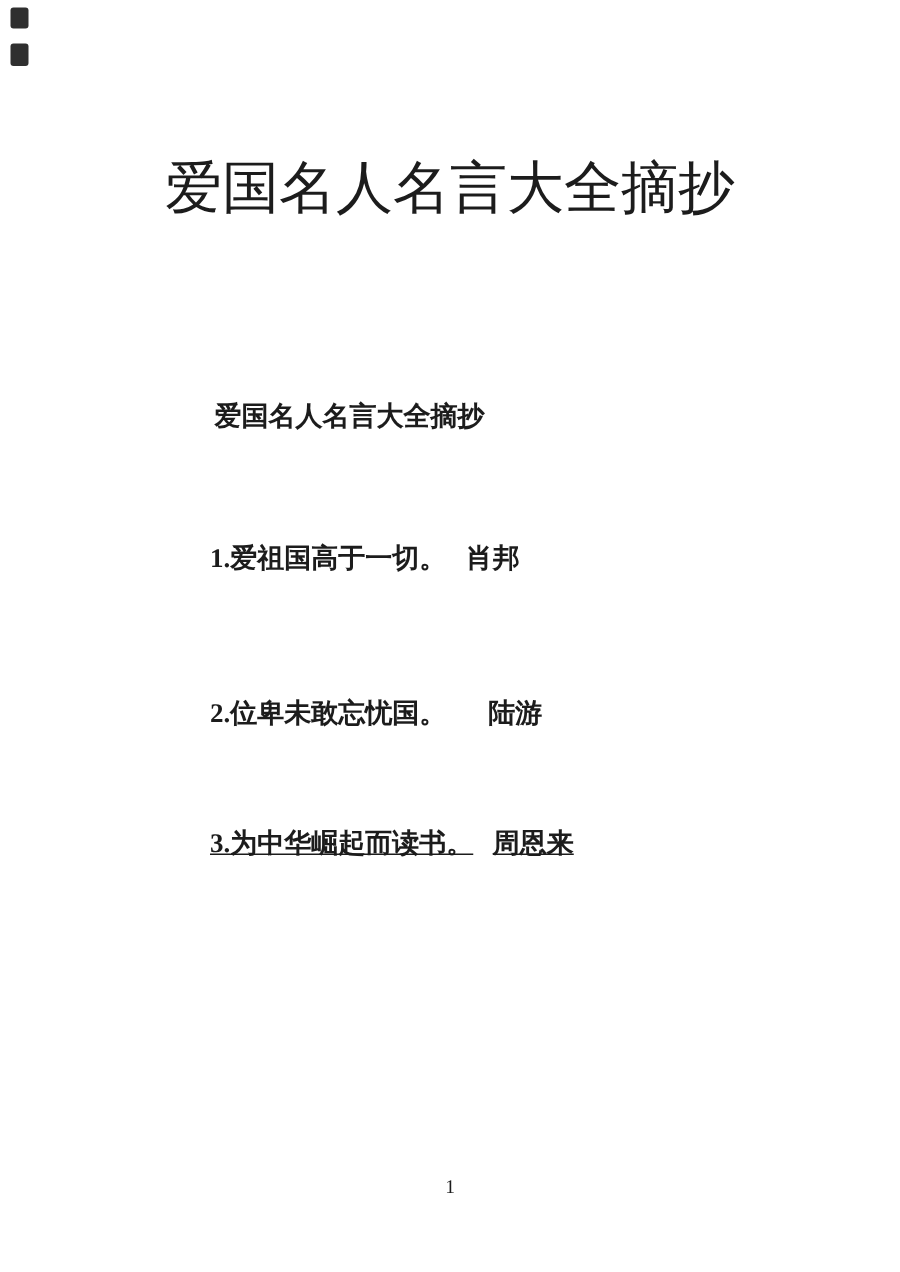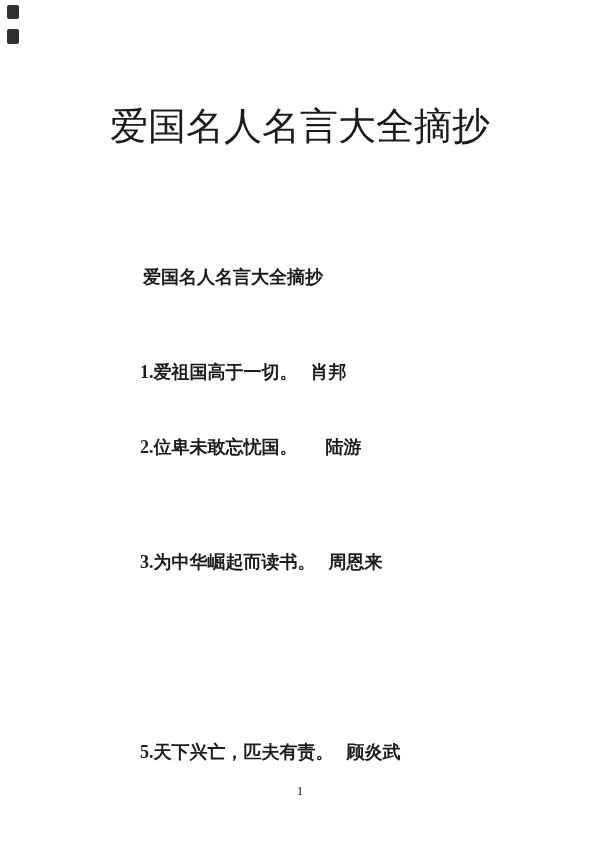--- a/index.html
+++ b/index.html
@@ -50,22 +50,22 @@
     position: absolute;
     left: 140px;
     margin: 0;
     font-size: 18px;
     font-weight: 700;
     line-height: 1.3;
     white-space: nowrap;
     text-align: center;
   }
   .line-1 { top: 361px; }
-  .line-2 { top: 436px; }
-  .line-3 { top: 551px; }
+  .line-2 { top: 464px; }
+  .line-3 { top: 551px; text-decoration: underline; }
   .line-4 { top: 646px; }
   .line-5 { top: 741px; }
   .quote-author { margin-left: 13px; }
   .line-2 .quote-author { margin-left: 28px; }
   .page-number {
     position: absolute;
     top: 783px;
     left: 0;
     width: 100%;
     text-align: center;
@@ -85,17 +85,16 @@
 
   <p class="subtitle">爱国名人名言大全摘抄</p>
 
   <p class="quote-line line-1"><span class="quote-text">1.爱祖国高于一切。</span><span class="quote-author">肖邦</span></p>
 
   <p class="quote-line line-2"><span class="quote-text">2.位卑未敢忘忧国。</span><span class="quote-author">陆游</span></p>
 
   <p class="quote-line line-3"><span class="quote-text">3.为中华崛起而读书。</span><span class="quote-author">周恩来</span></p>
 
 
-  <p class="quote-line line-5"><span class="quote-text">5.天下兴亡，匹夫有责。</span><span class="quote-author">顾炎武</span></p>
 
   <div class="page-number">1</div>
 
 </div>
 
 </body></html>

